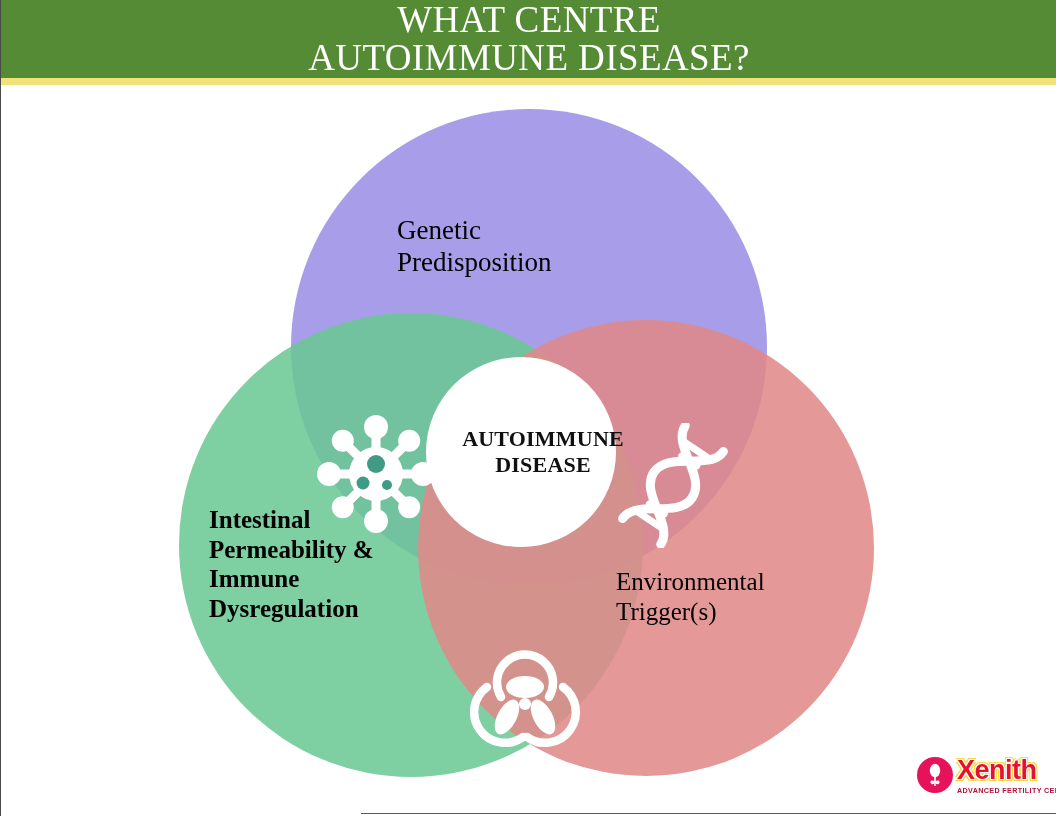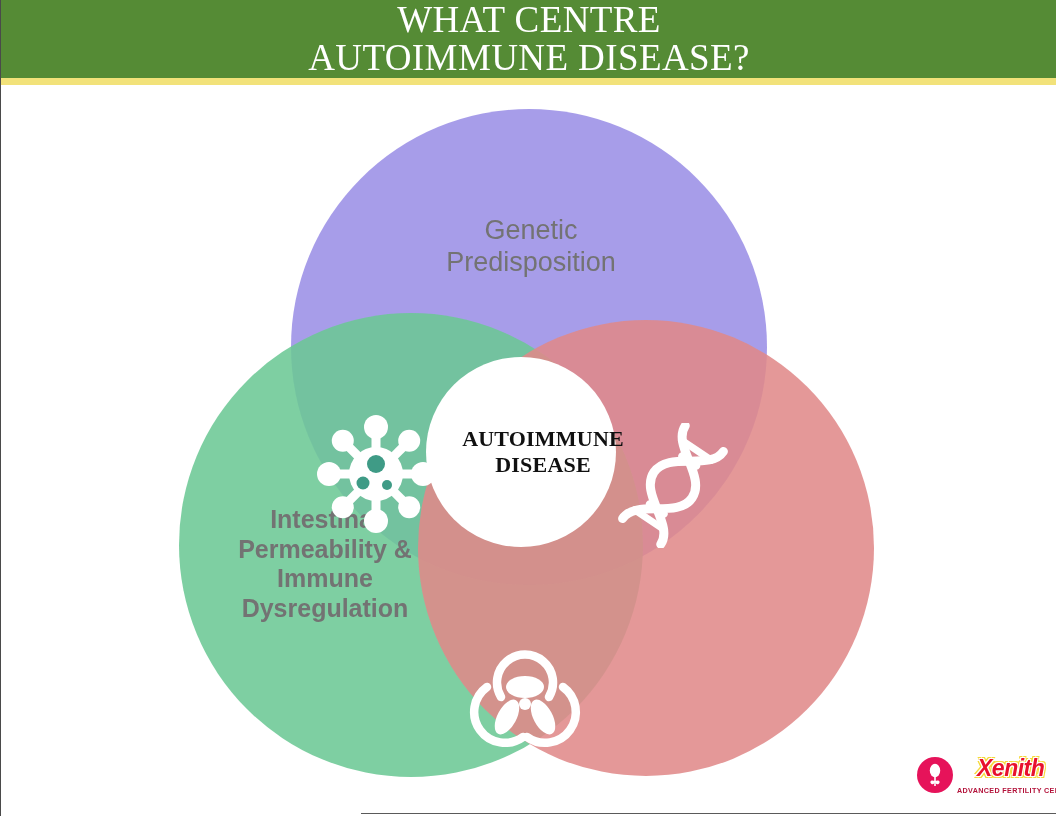--- a/index.html
+++ b/index.html
@@ -65,25 +65,25 @@
   }
   #venn-svg {
     position: absolute;
     left: 0;
     top: 0;
   }
 
   
   .venn-label {
     position: absolute;
-    color: #737373;
-    text-align: center;
+    color: #000000;
     line-height: 1.18;
     white-space: pre-line;
     pointer-events: none;
+    font-family: Liberation Serif, serif;
   }
   #label-genetic {
     left: 396px;
     top: 130px;
     width: 268px;
     font-size: 27px;
     font-weight: 400;
   }
   #label-environmental {
     left: 615px;
@@ -160,30 +160,28 @@
     height: 36px;
     border-radius: 50%;
     background: #e6135a;
   }
   #logo-wordmark {
     position: absolute;
     left: 40px;
     top: 0px;
     font-family: "Liberation Sans", sans-serif;
     font-weight: bold;
-    font-style: italic;
-    font-size: 23px;
+    font-size: 27px;
     color: #e8112d;
     letter-spacing: -0.5px;
     text-shadow:
       -1px -1px 0 #ffffff, 1px -1px 0 #ffffff,
       -1px  1px 0 #ffffff, 1px  1px 0 #ffffff,
       -2px -2px 0 #f5d93a, 2px -2px 0 #f5d93a,
       -2px  2px 0 #f5d93a, 2px  2px 0 #f5d93a;
-    margin-left: 20px;
   }
   #logo-tagline {
     position: absolute;
     left: 40px;
     top: 31px;
     font-family: "Liberation Sans", sans-serif;
     font-weight: bold;
     font-size: 7.2px;
     color: #b3123a;
     letter-spacing: 0.35px;
@@ -215,20 +213,22 @@
     </svg>
 
     <div id="center-hub">
       <div id="center-hub-label">AUTOIMMUNE
 DISEASE</div>
     </div>
 
     <div class="venn-label" id="label-genetic">Genetic
 Predisposition</div>
 
+    <div class="venn-label" id="label-environmental">Environmental
+Trigger(s)</div>
 
     <div class="venn-label" id="label-intestinal">Intestinal
 Permeability &amp;
 Immune
 Dysregulation</div>
 
     <div class="venn-icon" id="icon-virus">
       <svg width="118" height="118" viewBox="0 0 118 118">
         <g fill="#ffffff">
           <circle cx="59" cy="59" r="27"></circle>

